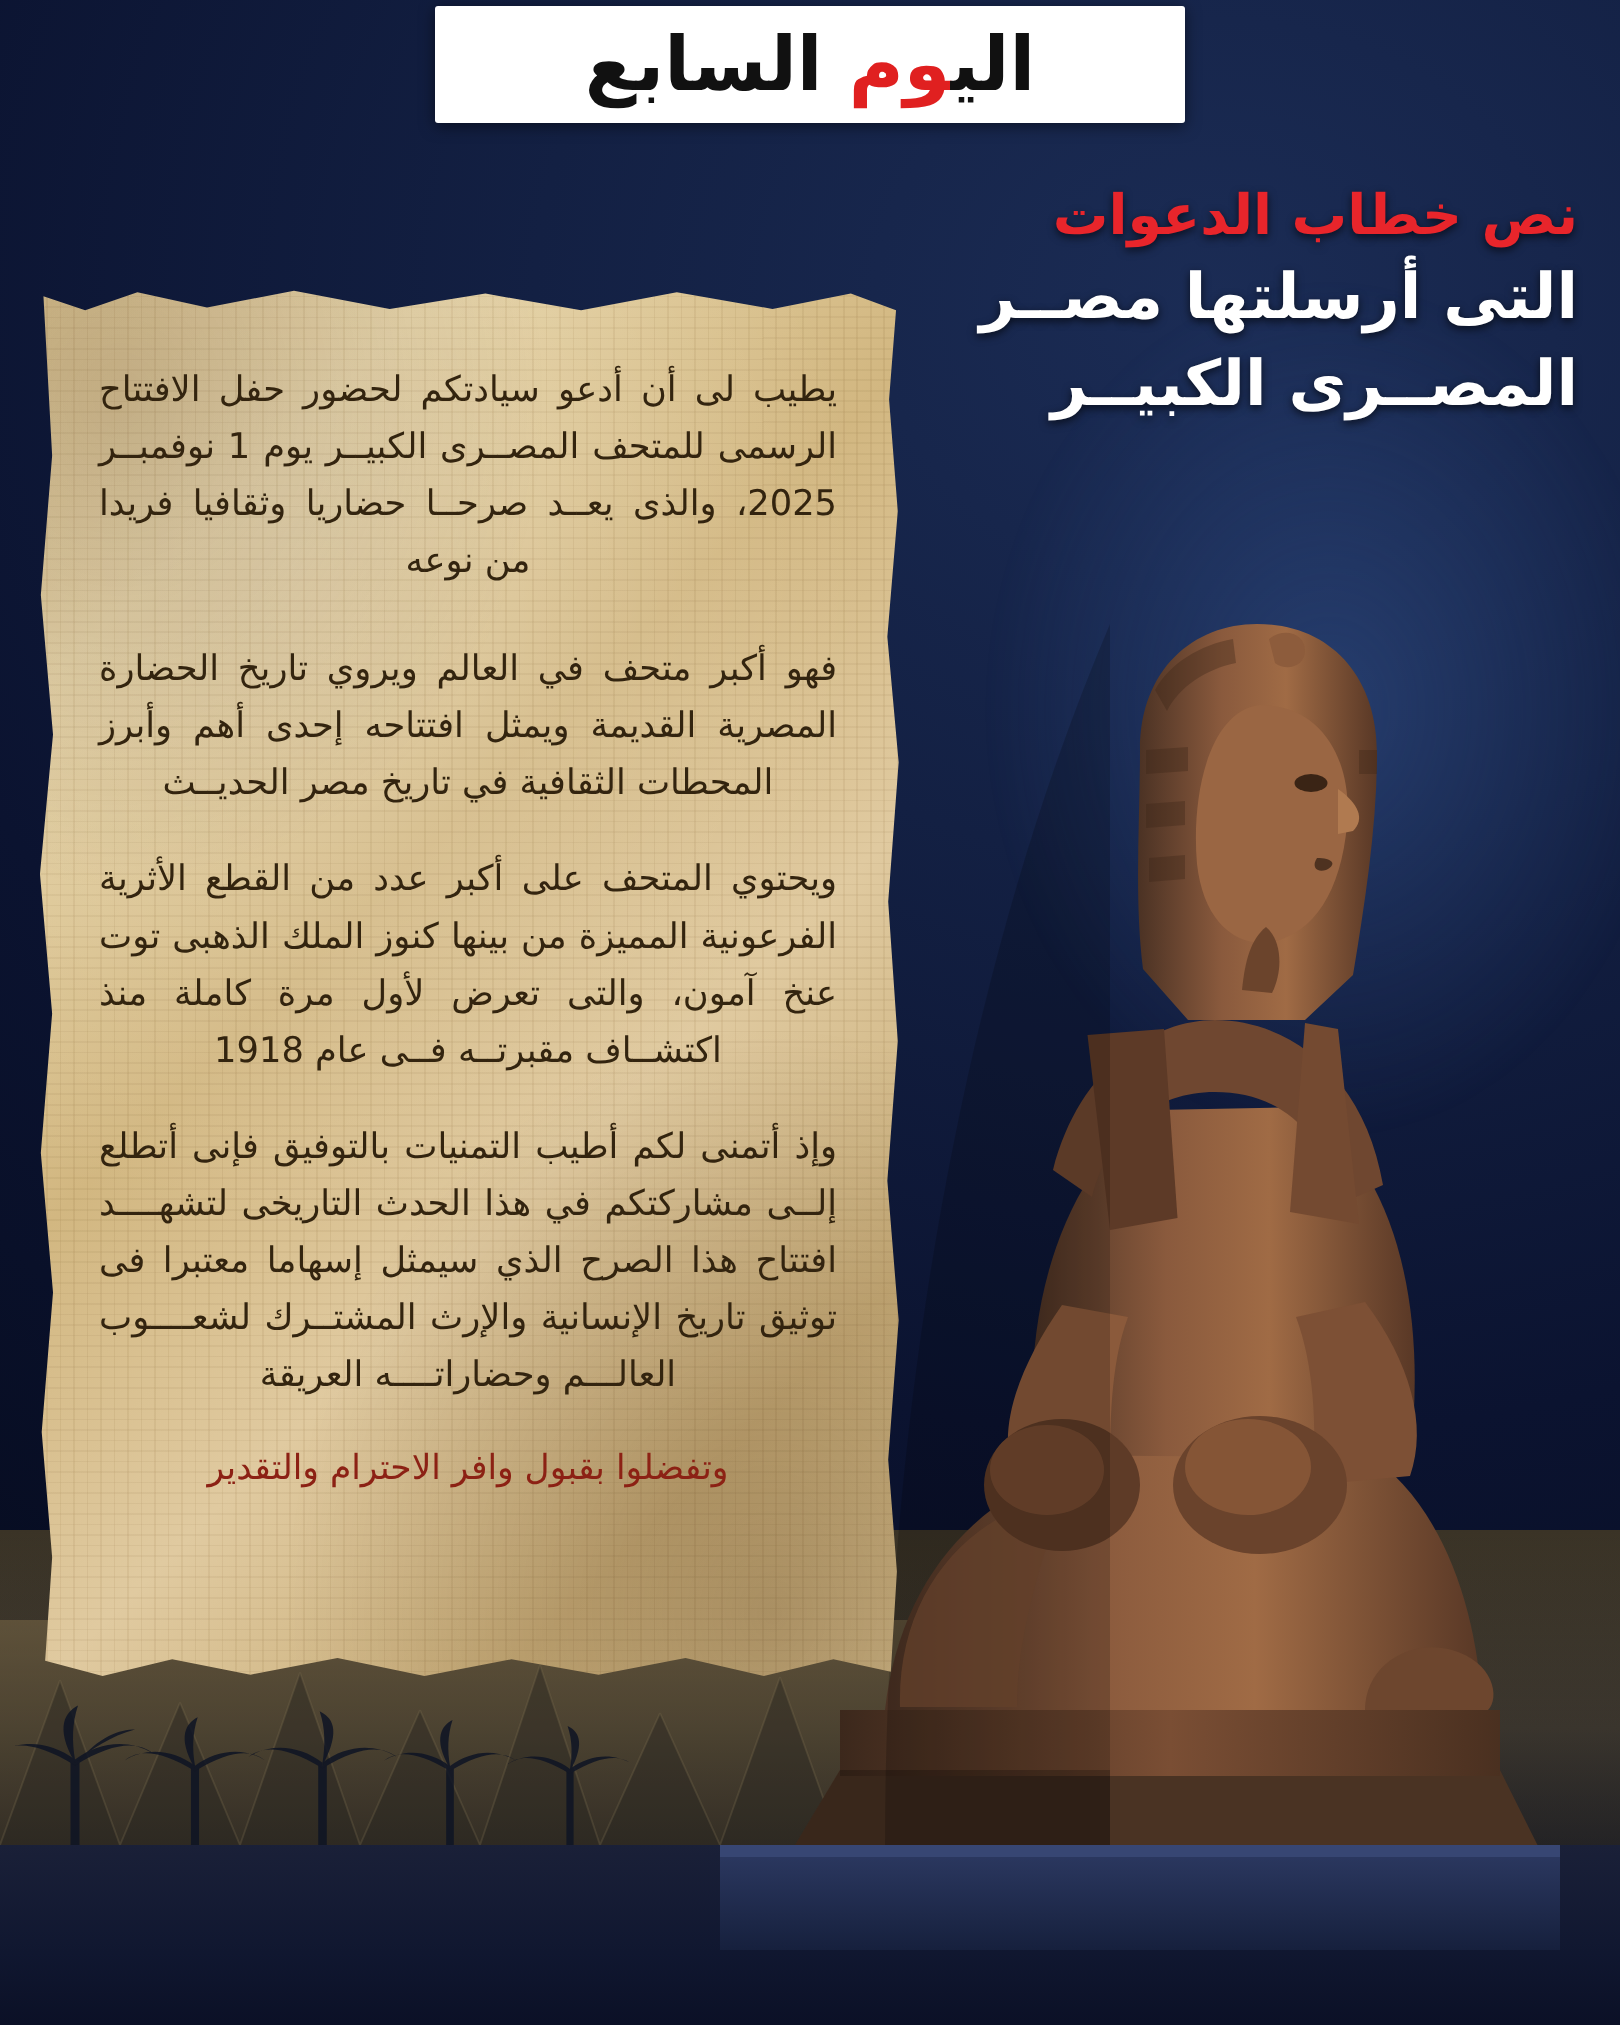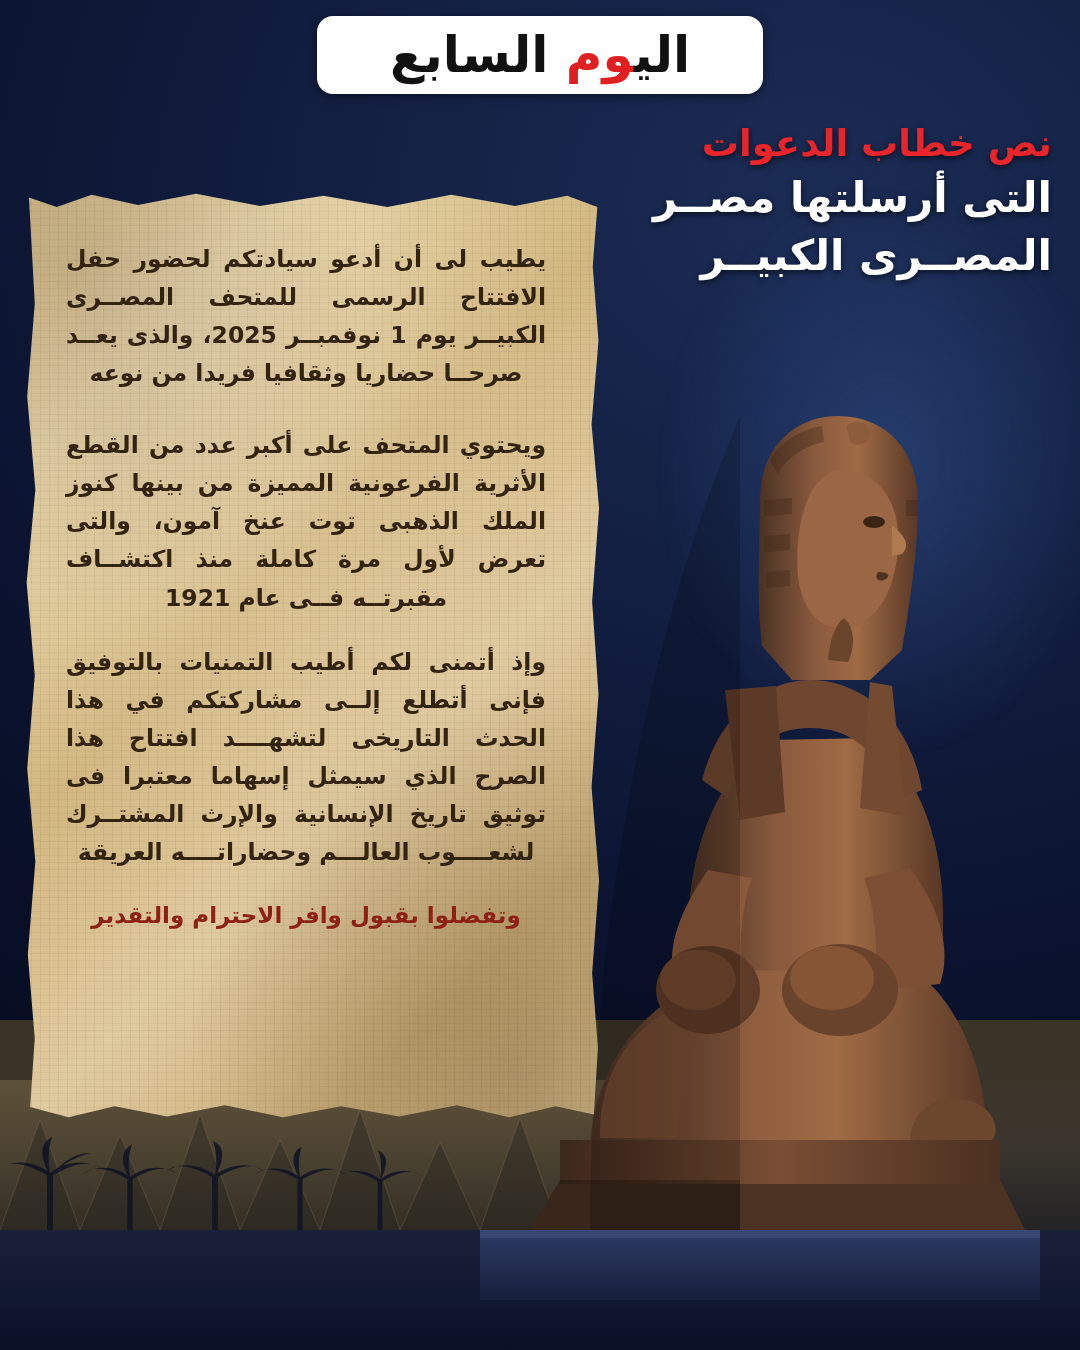--- a/index.html
+++ b/index.html
@@ -65,25 +65,25 @@
     left: 0; right: 0; bottom: 0;
     height: 120px;
     background: linear-gradient(to bottom, #1a2038 0%, #101730 60%, #0b1026 100%);
   }
 
   
   .logo {
     position: absolute;
     left: 50%;
     transform: translateX(-50%);
-    top: 16px;
-    width: 446px;
+    top: 4px;
+    width: 500px;
     height: 78px;
     background: #ffffff;
-    border-radius: 16px;
+    border-radius: 2px;
     box-shadow: 0 2px 10px rgba(0,0,0,.5);
     display: flex;
     align-items: center;
     justify-content: center;
   }
   .logo-text {
     font-size: 50px;
     font-weight: bold;
     letter-spacing: -1px;
     line-height: 1;
@@ -176,24 +176,24 @@
     background:
       radial-gradient(80% 60% at 85% 95%, rgba(90,62,25,.30), rgba(90,62,25,0) 70%),
       radial-gradient(70% 50% at 10% 8%, rgba(90,62,25,.22), rgba(90,62,25,0) 70%);
     mix-blend-mode: multiply;
   }
   .letter {
     position: relative;
     z-index: 2;
   }
   .letter p {
-    margin: 0 12px 26px 0;
+    margin: 0 0 26px 0;
     font-size: 23.5px;
     line-height: 1.62;
-    font-weight: bold;
+    font-weight: normal;
     text-align: justify;
     text-align-last: center;
     color: #33240f;
   }
   .letter p.first { margin-bottom: 34px; }
   .letter p.closing {
     margin-top: 18px;
     margin-bottom: 0;
     text-align: center;
     text-align-last: center;
@@ -373,19 +373,20 @@
     <span class="l1">نص خطاب الدعوات</span>
     <span class="l2">التى أرسلتها مصــر</span>
     <span class="l4">المصــرى الكبيــر</span>
   </div>
 
   <div class="papyrus">
     <div class="fibers"></div>
     <div class="shade"></div>
     <div class="letter">
       <p class="first">يطيب لى أن أدعو سيادتكم لحضور حفل الافتتاح الرسمى للمتحف المصــرى الكبيــر يوم 1 نوفمبــر 2025، والذى يعــد صرحــا حضاريا وثقافيا فريدا من نوعه</p>
-      <p>ويحتوي المتحف على أكبر عدد من القطع الأثرية الفرعونية المميزة من بينها كنوز الملك الذهبى توت عنخ آمون، والتى تعرض لأول مرة كاملة منذ اكتشــاف مقبرتــه فــى عام 1921</p>
+      <p>فهو أكبر متحف في العالم ويروي تاريخ الحضارة المصرية القديمة ويمثل افتتاحه إحدى أهم وأبرز المحطات الثقافية في تاريخ مصر الحديــث</p>
+      <p>ويحتوي المتحف على أكبر عدد من القطع الأثرية الفرعونية المميزة من بينها كنوز الملك الذهبى توت عنخ آمون، والتى تعرض لأول مرة كاملة منذ اكتشــاف مقبرتــه فــى عام 1918</p>
       <p>وإذ أتمنى لكم أطيب التمنيات بالتوفيق فإنى أتطلع إلــى مشاركتكم في هذا الحدث التاريخى لتشهــــد افتتاح هذا الصرح الذي سيمثل إسهاما معتبرا فى توثيق تاريخ الإنسانية والإرث المشتــرك لشعــــوب العالـــم وحضاراتــــه العريقة</p>
       <p class="closing">وتفضلوا بقبول وافر الاحترام والتقدير</p>
     </div>
   </div>
 
 </div>
 
 </body></html>

